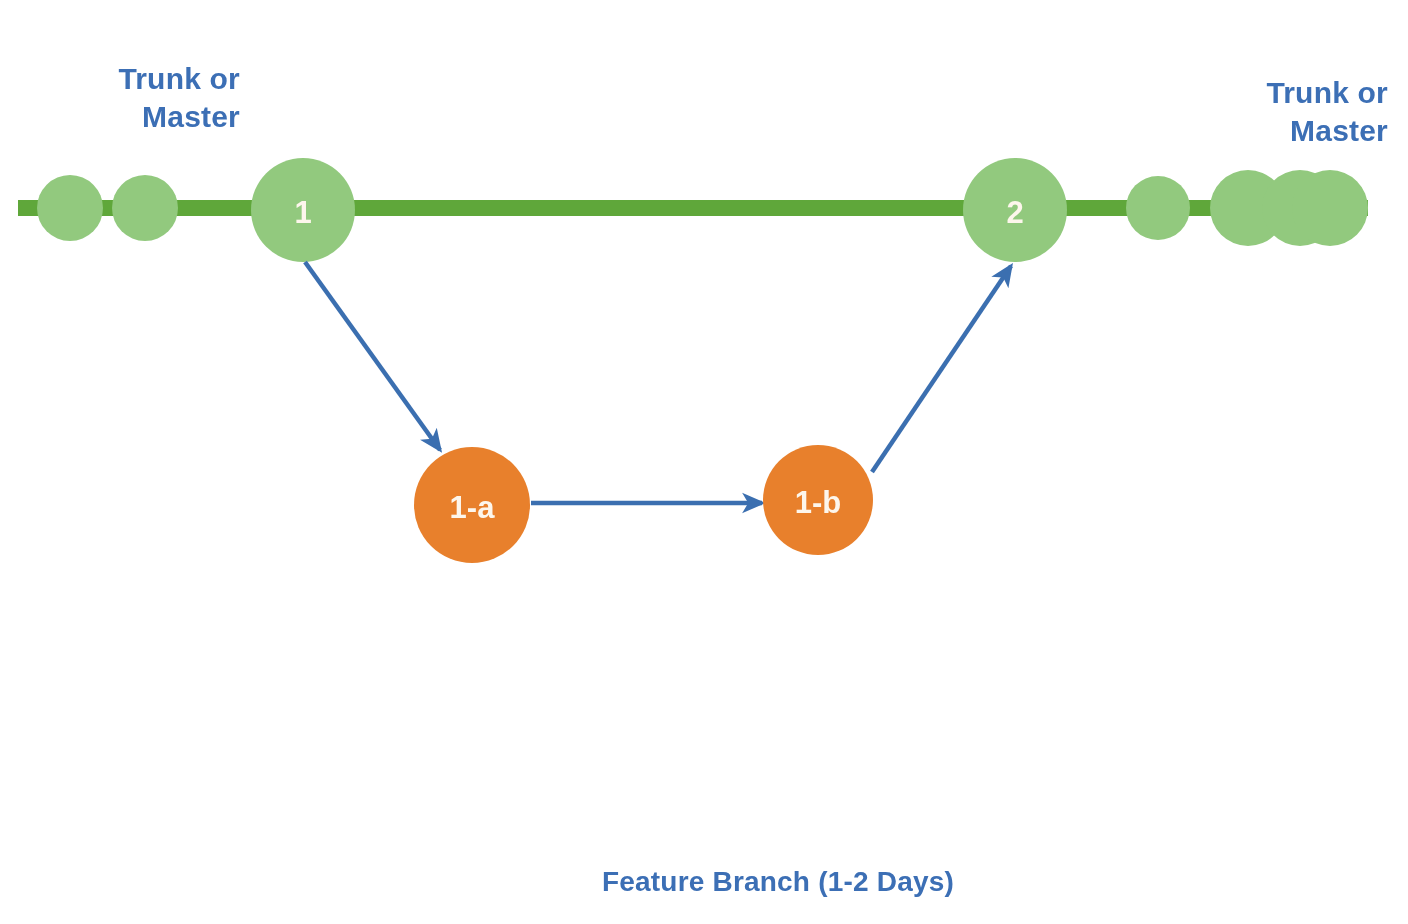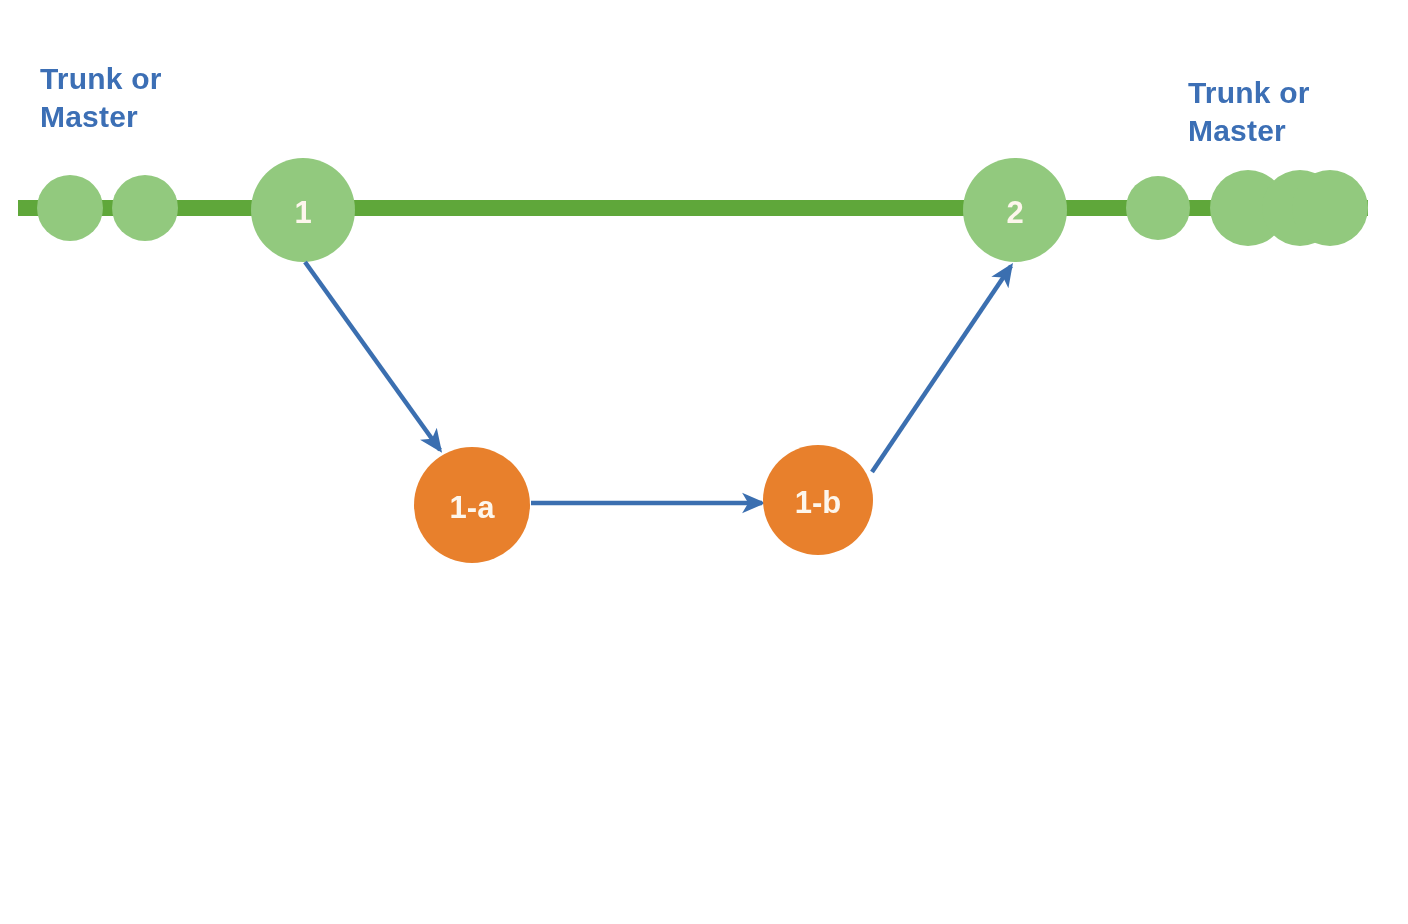--- a/index.html
+++ b/index.html
@@ -37,21 +37,21 @@
   }
   .node-label-orange {
     font-size: 31px;
   }
   .caption-text {
     position: absolute;
     font-family: "Liberation Sans", sans-serif;
     font-weight: bold;
     color: #3c6fb5;
     line-height: 1.25;
-    text-align: left;
+    text-align: right;
     white-space: pre-line;
     letter-spacing: 0.2px;
   }
   #label-trunk-left {
     left: 40px;
     top: 60px;
     width: 200px;
     font-size: 30px;
   }
   #label-trunk-right {
@@ -115,14 +115,15 @@
       <text class="node-label node-label-orange" x="818" y="502">1-b</text>
     </g>
   </svg>
 
   <div class="caption-text" id="label-trunk-left">Trunk or
 Master</div>
 
   <div class="caption-text" id="label-trunk-right">Trunk or
 Master</div>
 
+  <div class="caption-text" id="label-feature-branch">Feature Branch (1-2 Days)</div>
 
 </div>
 
 </body></html>

